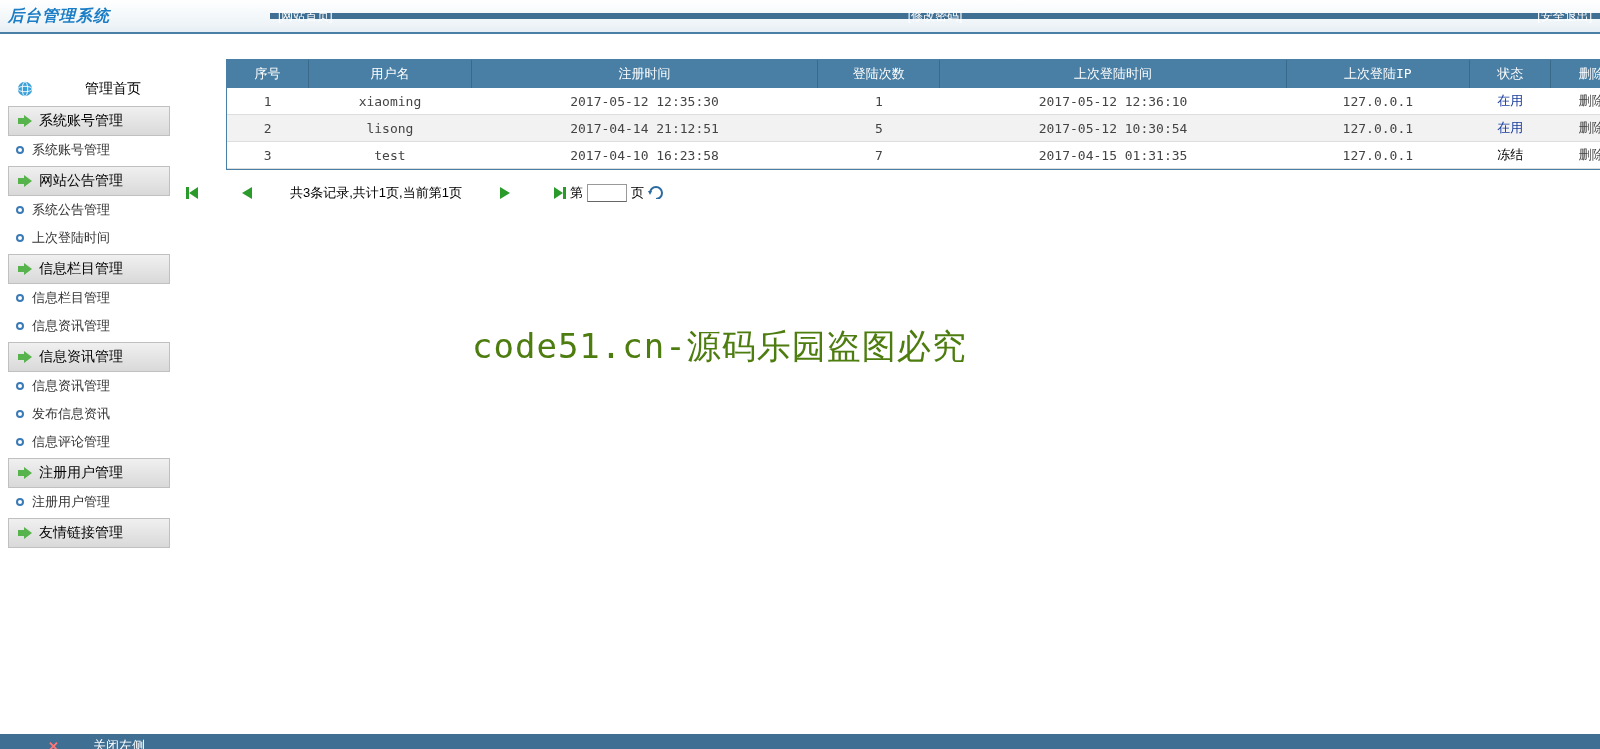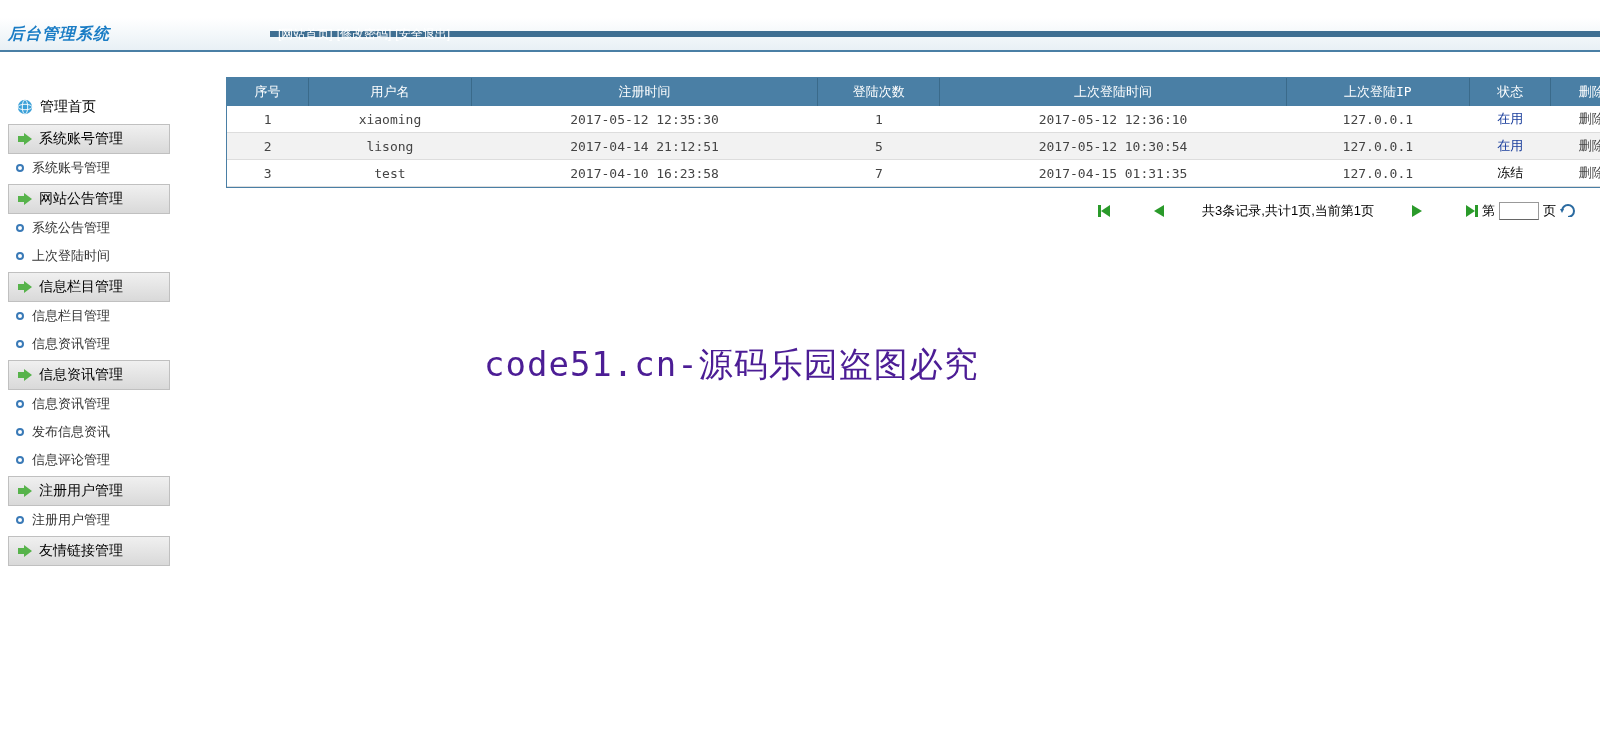--- a/index.html
+++ b/index.html
@@ -1,55 +1,55 @@
 <!DOCTYPE html>
 <html><head>
 <meta charset="utf-8">
 <style>
   * { box-sizing: border-box; margin: 0; padding: 0; }
   body { font-family: "SimSun", "Microsoft YaHei", sans-serif; font-size: 13px; background: #fff; overflow: hidden; width: 1600px; height: 749px; }
   
   
-  .top-header { height: 25px; background: linear-gradient(#fff, #e8f0f5); border-bottom: 2px solid #4a7fa5; display: flex; align-items: center; justify-content: space-between; padding: 16px 8px; margin-top: 18px; }
+  .top-header { height: 25px; background: linear-gradient(#fff, #e8f0f5); border-bottom: 2px solid #4a7fa5; display: flex; align-items: center; justify-content: space-between; padding: 16px 8px; }
   .logo { font-size: 16px; font-weight: bold; font-style: italic; color: #1b7dc5; font-family: "KaiTi", serif; letter-spacing: 1px; }
-  .top-links { font-size: 12px; color: #fff; background: #3f6f92; padding: 3px 6px; height: 100%; display: flex; align-items: center; margin-right: -8px; flex: 1; justify-content: flex-start; margin-left: 160px; }
+  .top-links { font-size: 12px; color: #fff; background: #3f6f92; padding: 3px 6px; height: 100%; display: flex; align-items: center; margin-right: -8px; flex: 1; justify-content: space-between; margin-left: 160px; }
   .top-links span { margin: 0 2px; cursor: pointer; }
   
   
   .main-wrap { display: flex; height: calc(100% - 25px - 24px); }
   
   
   .sidebar { width: 178px; padding: 40px 8px 0 8px; }
-  .side-home { display: flex; align-items: center; padding: 6px 8px; font-size: 14px; color: #000; }
+  .side-home { display: flex; align-items: center; padding: 6px 8px; font-size: 14px; color: #000; gap: 45px; }
   .side-home .globe { width: 18px; height: 18px; margin-right: 6px; }
   .side-group-hdr { background: linear-gradient(#f0f0f0, #d9d9d9); border: 1px solid #c0c0c0; display: flex; align-items: center; padding: 5px 8px; margin-top: 2px; font-size: 14px; cursor: pointer; }
   .side-group-hdr .arrow-ico { width: 16px; height: 14px; margin-right: 6px; }
   .side-item { display: flex; align-items: center; padding: 5px 8px; font-size: 13px; color: #333; cursor: pointer; }
   .side-item .bullet { width: 8px; height: 8px; border-radius: 50%; border: 2px solid #3a7ab7; background: #fff; margin-right: 8px; }
   
   
   .content { flex: 1; padding: 25px 0 0 8px; position: relative; overflow: hidden; }
   .grid { border: 1px solid #4a7fa5; width: calc(100% - 6px); margin-left: 40px; }
   .grid table { width: 100%; border-collapse: collapse; font-family: "SimSun", monospace; font-size: 13px; }
   .grid th { background: #4a7fa5; color: #fff; font-weight: normal; padding: 5px 4px; border-right: 1px solid #3a6a8a; text-align: center; }
   .grid td { padding: 4px 4px; text-align: center; border-bottom: 1px solid #ddd; color: #444; font-family: monospace, "SimSun"; }
   .grid tbody tr.alt { background: #f2f2f2; }
   .grid td.status-active a { color: #1a3e9c; text-decoration: none; cursor: pointer; }
   .grid td.status-frozen a { color: #000000; text-decoration: none; cursor: pointer; }
   .grid td .del { color: #444; cursor: pointer; }
   
   
-  .pager { display: flex; align-items: center; justify-content: flex-end; gap: 36px; padding: 14px 24px 0 0; font-size: 13px; }
+  .pager { display: flex; align-items: center; gap: 36px; padding: 14px 12px 0 0; font-size: 13px; }
   .pager .nav-ico { cursor: pointer; display: inline-flex; }
   .pager .goto { display: flex; align-items: center; gap: 4px; }
   .pager input { width: 40px; height: 18px; border: 1px solid #999; border-bottom: 1px solid #666; font-size: 12px; }
   .pager .go-btn { cursor: pointer; }
   
   
-  .watermark { position: absolute; top: 290px; left: 306px; color: #4c1d95; font-size: 34px; font-family: "Microsoft YaHei", monospace; letter-spacing: 1px; white-space: nowrap; }
+  .watermark { position: absolute; top: 290px; left: 294px; color: #4d7c0f; font-size: 34px; font-family: "Microsoft YaHei", monospace; letter-spacing: 1px; white-space: nowrap; }
   
   
   .footer { height: 24px; background: #3f6f92; color: #fff; display: flex; align-items: center; padding-left: 48px; font-size: 13px; }
   .footer .close-x { color: #f77; margin-right: 8px; font-weight: bold; cursor: pointer; }
   .footer span.lbl { cursor: pointer; margin-left: 26px; }
 </style>
 </head>
 <body>
 
 <div class="top-header">

